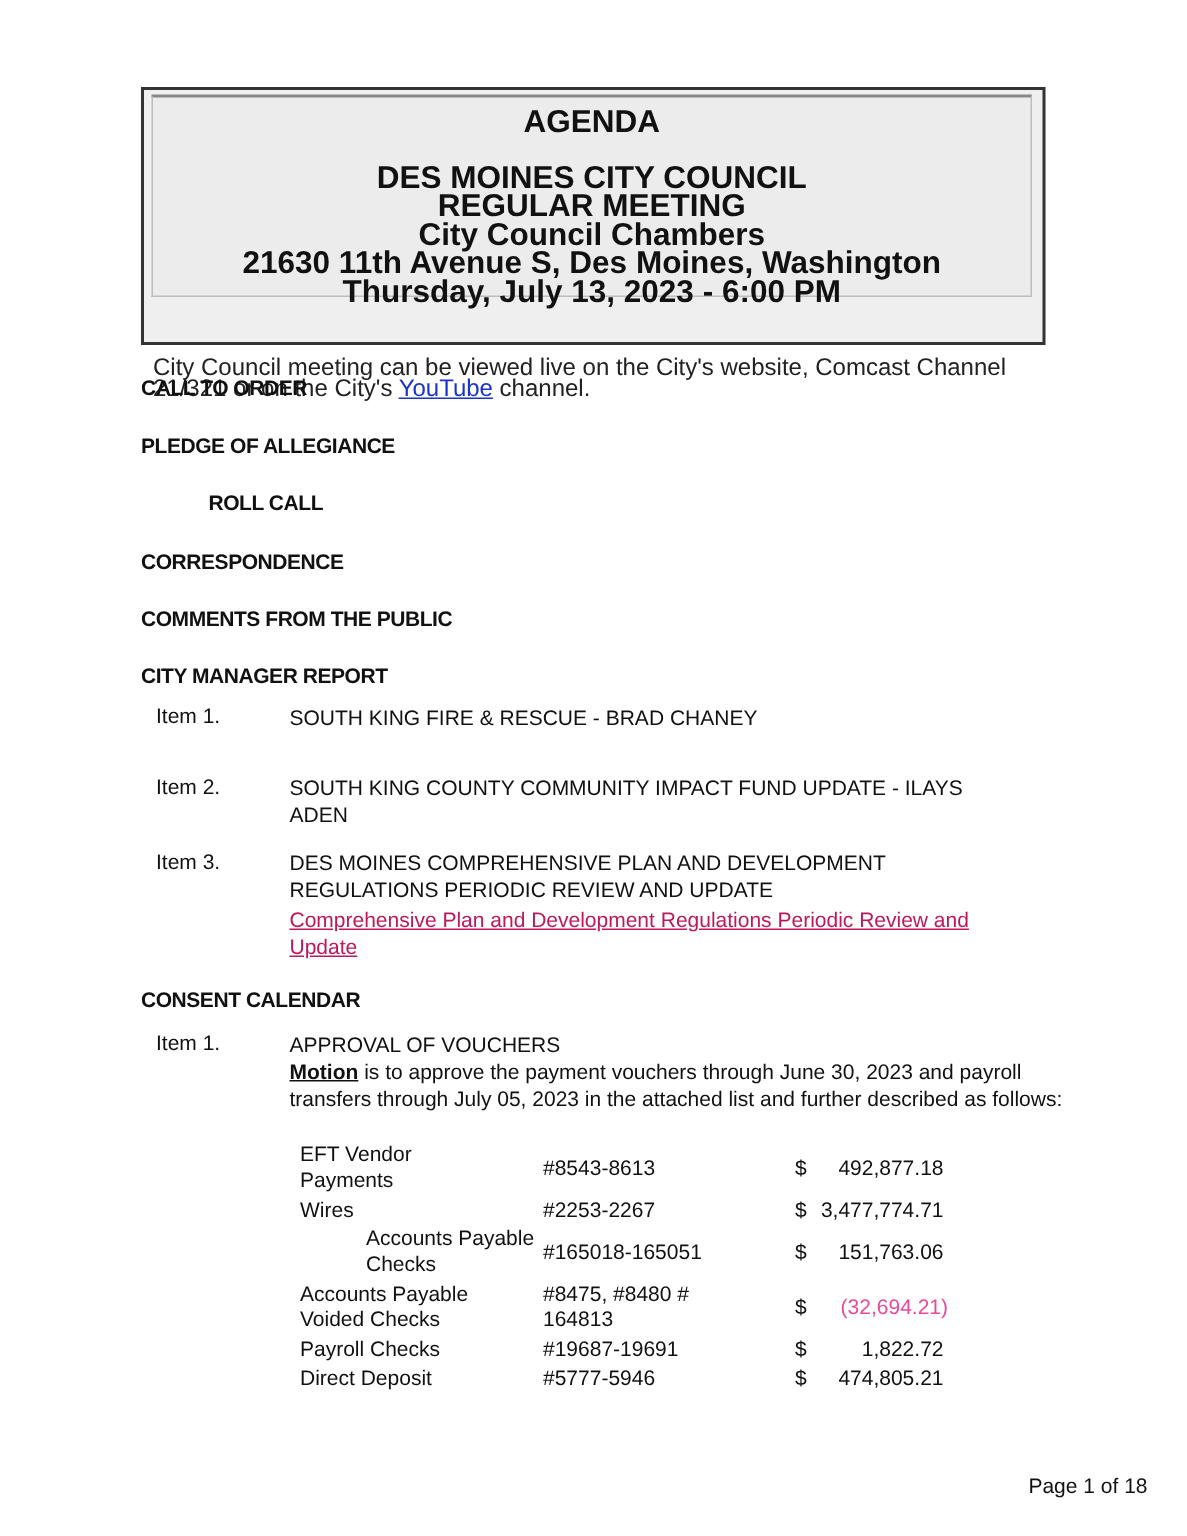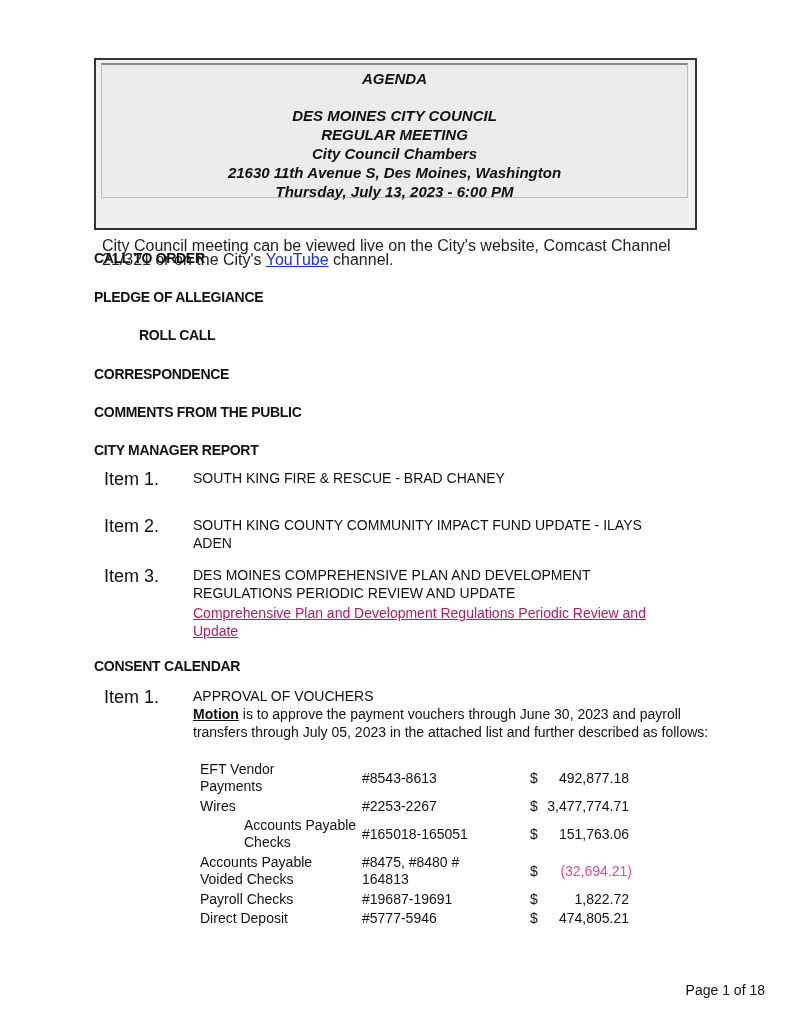--- a/index.html
+++ b/index.html
@@ -1,23 +1,23 @@
 <!DOCTYPE html>
 <html><head>
 <meta charset="utf-8">
 <style>
   html, body { margin:0; padding:0; background:#ffffff; }
   body { width:791px; height:1024px; position:relative; font-family:"Liberation Sans", sans-serif; color:#111; overflow:hidden; }
   .hdr-box { position:absolute; left:94px; top:58px; width:603px; height:172px; border:2px solid #333; background:#efefef; box-sizing:border-box; }
   .hdr-inner { position:absolute; left:5px; top:3px; width:587px; height:135px; border:1px solid #bdbdbd; border-top:2px solid #888; box-sizing:border-box; background:#ececec; }
-  .hdr-line { position:absolute; left:0; width:100%; text-align:center; font-weight:bold; font-size:15px;font-style:italic; }
+  .hdr-line { position:absolute; left:0; width:100%; text-align:center; font-weight:bold; font-size:21px; }
   .hdr-note { position:absolute; left:6px; top:139px; width:585px; font-size:16px; line-height:14px; color:#222;margin-top:40px; }
   .hdr-note a { color:#1a33cc; text-decoration:underline; }
   .section { position:absolute; left:94px; font-weight:bold; font-size:14px; letter-spacing:-0.3px; }
-  .item-num { position:absolute; left:104px; font-size:18px; }
+  .item-num { position:absolute; left:104px; font-size:14px; }
   .item-text { position:absolute; left:193px; width:500px; font-size:14px; line-height:18px; }
   .link { color:#be185d; text-decoration:underline; }
   .motion { font-weight:bold; text-decoration:underline; }
   .vt { position:absolute; font-size:14px; line-height:17px; }
   .red { color:#ec4899; }
   .footer { position:absolute; right:26px; top:982px; font-size:14px; }
 </style>
 </head>
 <body>
 

